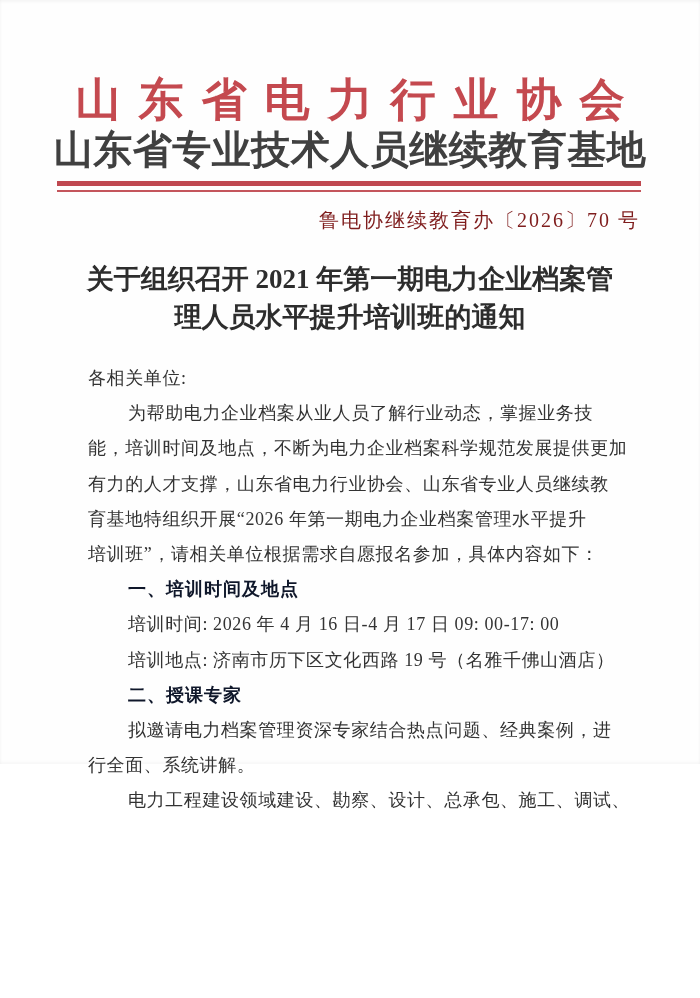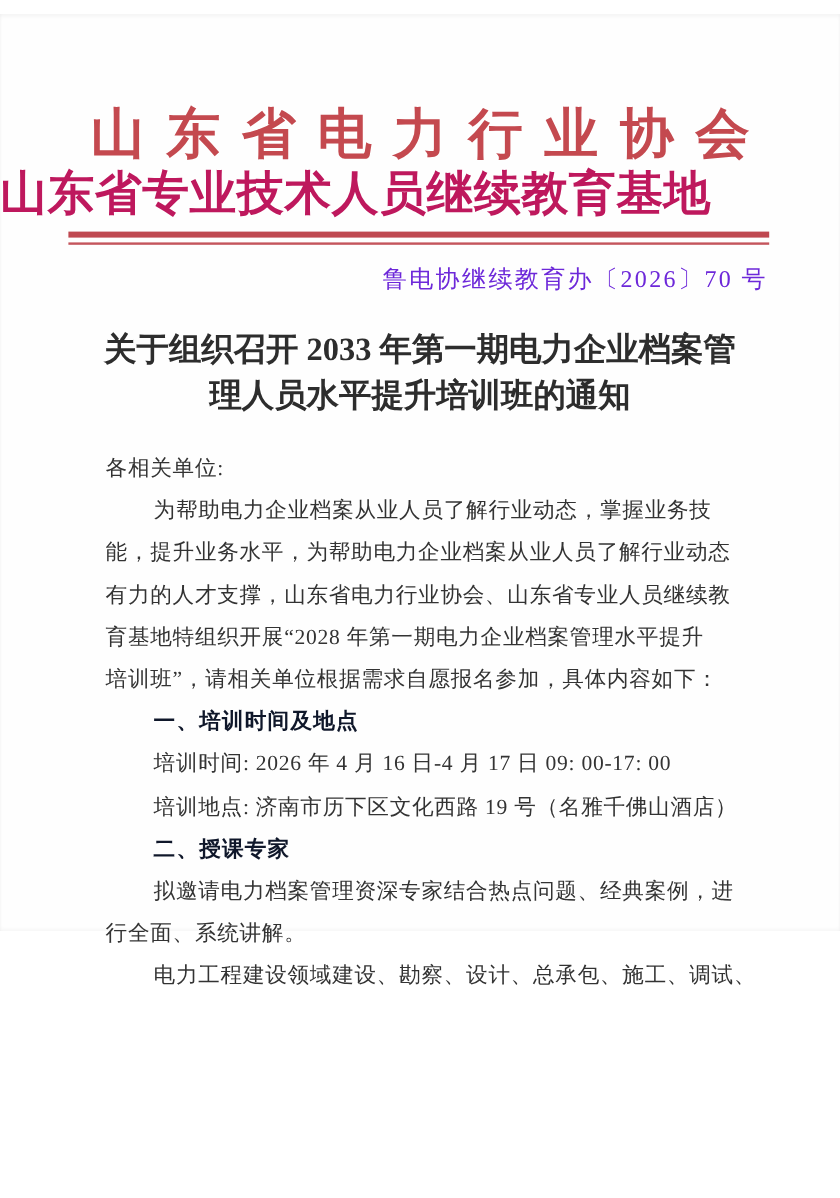--- a/index.html
+++ b/index.html
@@ -4,53 +4,54 @@
 <style>
   html,body{margin:0;padding:0;}
   body{
     width:700px;height:998px;
     background:#ffffff;
     font-family:"Liberation Serif","DejaVu Serif",serif;
     position:relative;
     overflow:hidden;
   }
   .page{
-    position:absolute;left:0;top:12px;width:700px;height:764px;
+    position:absolute;left:0;top:0;width:700px;height:764px;
     background:#fefefe;
     box-shadow:inset 0 2px 3px rgba(0,0,0,0.04), inset 0 -2px 3px rgba(0,0,0,0.03);
   }
 
   
   .org-line1{
     position:absolute;left:0;right:0;top:74px;
     text-align:center;
     font-size:45px;font-weight:700;
     color:#c4494f;
     letter-spacing:18px;text-indent:18px;
     white-space:nowrap;
     line-height:52px;
   }
   .org-line2{
     position:absolute;left:0;right:0;top:126px;
+    text-align:center;
     font-size:39px;font-weight:700;
-    color:#be185d;
+    color:#404040;
     letter-spacing:0.5px;
     white-space:nowrap;
     line-height:48px;
   }
   .rule-wrap{
     position:absolute;left:57px;top:181px;width:584px;
   }
   .rule-thick{height:5px;background:#bf4850;}
   .rule-thin{height:2px;background:#c4555c;margin-top:4px;}
 
   
   .doc-number{
     position:absolute;top:207px;right:60px;
-    font-size:20px;color:#6d28d9;
+    font-size:20px;color:#7f1d1d;
     letter-spacing:2px;
     white-space:nowrap;
   }
 
   
   .title{
     position:absolute;left:0;right:0;top:260px;
     text-align:center;
     font-size:27px;font-weight:700;
     color:#2d2d2d;
@@ -82,30 +83,30 @@
   <div class="org-line1">山东省电力行业协会</div>
   <div class="org-line2">山东省专业技术人员继续教育基地</div>
   <div class="rule-wrap">
     <div class="rule-thick"></div>
     <div class="rule-thin"></div>
   </div>
 
   <div class="doc-number">鲁电协继续教育办〔2026〕70 号</div>
 
   <div class="title">
-    <div>关于组织召开 2033 年第一期电力企业档案管</div>
+    <div>关于组织召开 2021 年第一期电力企业档案管</div>
     <div>理人员水平提升培训班的通知</div>
   </div>
 
   <div class="body-text">
     <div class="line">各相关单位:</div>
     <div class="line indent">为帮助电力企业档案从业人员了解行业动态，掌握业务技</div>
-    <div class="line">能，提升业务水平，为帮助电力企业档案从业人员了解行业动态</div>
+    <div class="line">能，培训时间及地点，不断为电力企业档案科学规范发展提供更加</div>
     <div class="line">有力的人才支撑，山东省电力行业协会、山东省专业人员继续教</div>
-    <div class="line">育基地特组织开展“2028 年第一期电力企业档案管理水平提升</div>
+    <div class="line">育基地特组织开展“2026 年第一期电力企业档案管理水平提升</div>
     <div class="line">培训班”，请相关单位根据需求自愿报名参加，具体内容如下：</div>
     <div class="line indent heading">一、培训时间及地点</div>
     <div class="line indent">培训时间: 2026 年 4 月 16 日-4 月 17 日 09: 00-17: 00</div>
     <div class="line indent">培训地点: 济南市历下区文化西路 19 号（名雅千佛山酒店）</div>
     <div class="line indent heading">二、授课专家</div>
     <div class="line indent">拟邀请电力档案管理资深专家结合热点问题、经典案例，进</div>
     <div class="line">行全面、系统讲解。</div>
     <div class="line indent">电力工程建设领域建设、勘察、设计、总承包、施工、调试、</div>
   </div>
 

